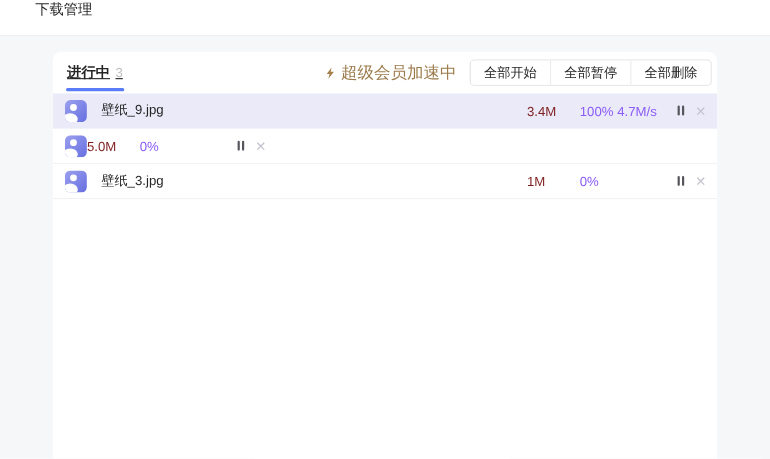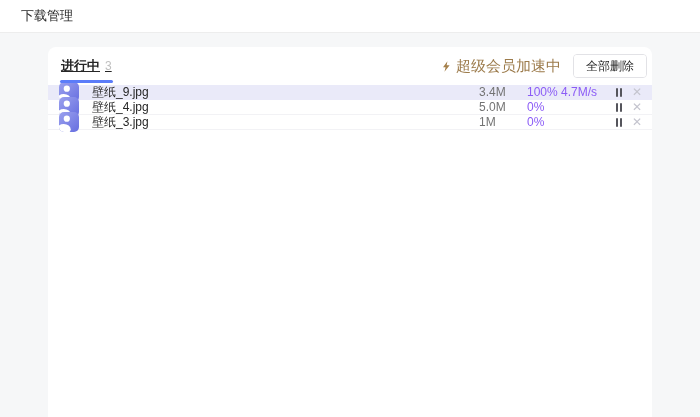--- a/index.html
+++ b/index.html
@@ -4,21 +4,21 @@
 <style>
   * { box-sizing: border-box; margin: 0; padding: 0; }
   html,body { width: 700px; height: 417px; }
   body {
     background: #f6f7f8;
     font-family: "Liberation Sans", "DejaVu Sans", sans-serif;
     overflow: hidden;
   }
   .topbar {
     height: 33px; background: #ffffff; border-bottom: 1px solid #ededed;
-    display: flex; align-items: center; padding: 0 21px;
+    display: flex; align-items: flex-start; padding: 0 32px;
   }
   .topbar-title { font-size: 13px; color: #262626; }
   .card {
     width: 604px; height: 370px; margin: 14px auto 0;
     background: #ffffff; border-radius: 8px 8px 0 0;
     overflow: hidden;
   }
   .card-header {
     height: 38px; display: flex; align-items: center;
     padding: 0 5px 0 12px;
@@ -46,28 +46,28 @@
     overflow: hidden; height: 24px; background: #fff;
   }
   .btn {
     padding: 0 12px; font-size: 12px; color: #262626; background: #fff;
     display: flex; align-items: center; cursor: pointer; border: none;
     font-family: inherit; white-space: nowrap;
   }
   .btn + .btn { border-left: 1px solid #ebebf0; }
   .list { width: 100%; }
   .row {
-    display: flex; align-items: center; height: 15px;
+    display: flex; align-items: center; height: 32px;
     padding: 0 6px 0 11px; border-bottom: 1px solid #f2f2f5;
     font-size: 12px; background: #fff; cursor: default;
   }
   .row.highlight { background: #eaeaf9; border-bottom-color: #eaeaf9; }
   .file-icon { width: 20px; height: 20px; flex: none; display: block; }
   .file-name { flex: 1; margin-left: 13px; color: #262626; white-space: nowrap; overflow: hidden; }
-  .col-size { width: 48px; color: #737373; flex: none; }
+  .col-size { width: 48px; color: #7f1d1d; flex: none; }
   .col-progress { width: 83px; color: #8b5cf6; flex: none; white-space: nowrap; }
   .icon-btn {
     width: 18px; height: 18px; flex: none;
     display: flex; align-items: center; justify-content: center; cursor: pointer;
   }
   .pause-bars { display: flex; gap: 2px; }
   .pause-bars i { width: 2px; height: 9px; background: #55555c; border-radius: 1px; display: block; }
   .close-x { color: #c4c4ce; font-size: 12px; line-height: 1; }
   .svg-defs { position: absolute; width: 0; height: 0; }
 </style>
@@ -99,20 +99,22 @@
       </div>
     </div>
     <div class="header-spacer"></div>
     <div class="member">
       <svg width="11" height="11" viewBox="0 0 12 12">
         <path d="M7 0.4 L2.2 6.9 H5 L3.8 11.6 L9.4 4.7 H6.2 Z" fill="#a5804b"></path>
       </svg>
       <span>超级会员加速中</span>
     </div>
     <div class="btn-group">
+      <button class="btn">全部开始</button>
+      <button class="btn">全部暂停</button>
       <button class="btn">全部删除</button>
     </div>
   </div>
 
   <div class="list">
       <div class="row highlight">
     <svg class="file-icon" viewBox="0 0 20 20">
       <rect width="20" height="20" rx="5" fill="url(#fileGrad)"></rect>
       <g clip-path="url(#fileClip)">
         <circle cx="7.8" cy="6.7" r="3.1" fill="#ffffff"></circle>
@@ -133,21 +135,20 @@
     </span>
   </div>
       <div class="row">
     <svg class="file-icon" viewBox="0 0 20 20">
       <rect width="20" height="20" rx="5" fill="url(#fileGrad)"></rect>
       <g clip-path="url(#fileClip)">
         <circle cx="7.8" cy="6.7" r="3.1" fill="#ffffff"></circle>
         <ellipse cx="4.8" cy="17.2" rx="6.9" ry="5.3" fill="#ffffff"></ellipse>
       </g>
     </svg>
-    <span class="file-name">壁纸_4.jpg</span>
     <span class="col-size">5.0M</span>
     <span class="col-progress">0%</span>
     <span class="icon-btn">
       <span class="pause-bars">
             <i></i>
             <i></i>
           </span>
     </span>
     <span class="icon-btn">
       <span class="close-x">✕</span>

